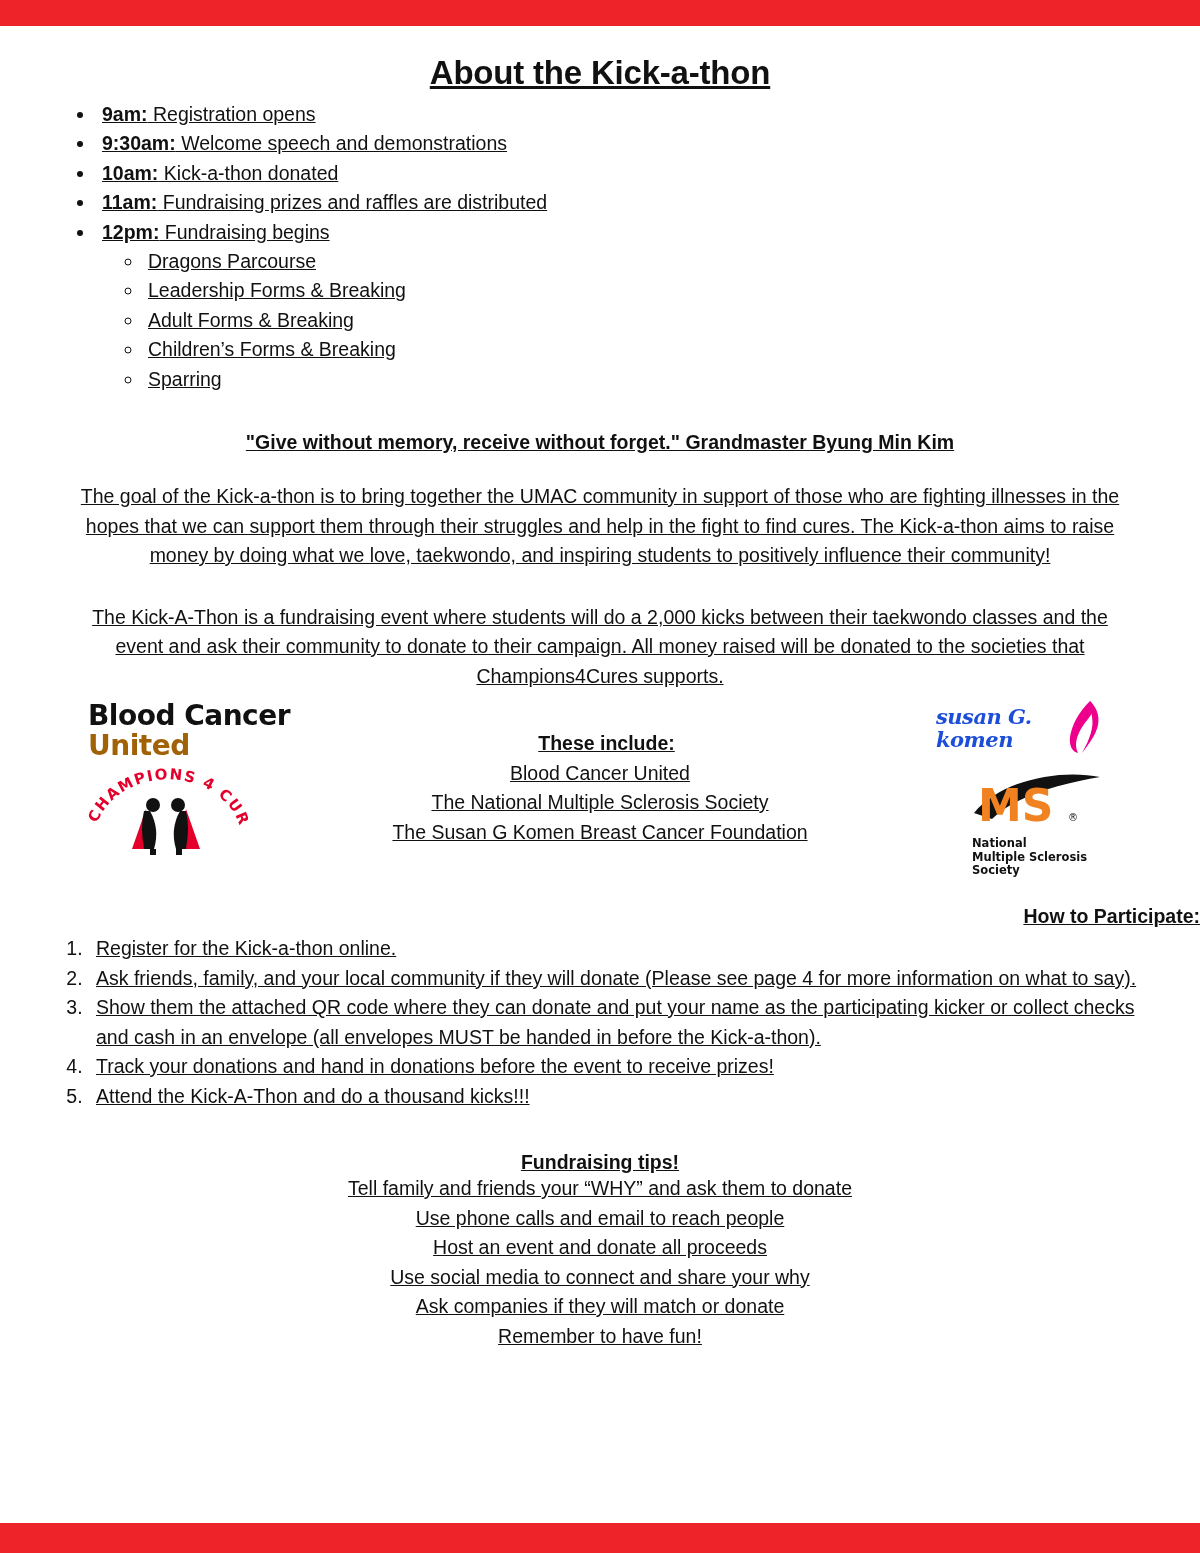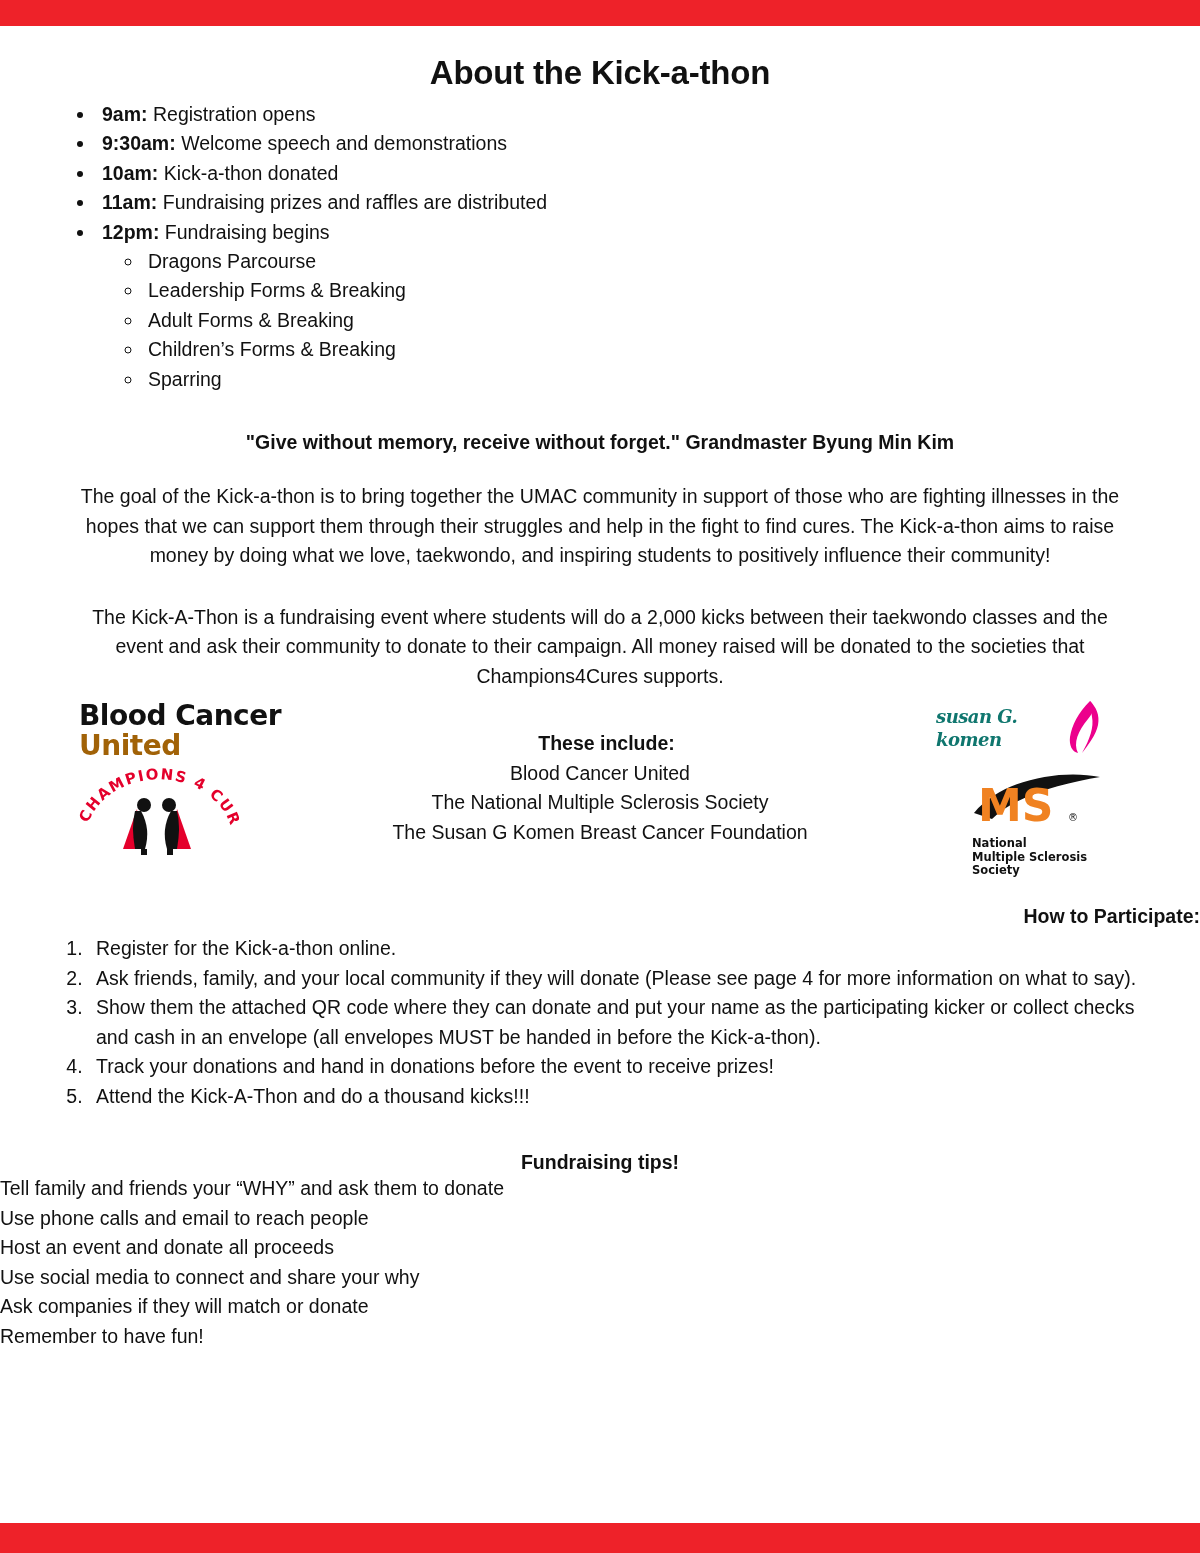--- a/index.html
+++ b/index.html
@@ -29,20 +29,21 @@
     left: 0;
     width: 1200px;
     height: 30px;
     background: #ee2229;
   }
   .page {
     position: absolute;
     top: 26px;
     left: 0;
     width: 1200px;
+    text-decoration: underline;
   }
   h1.title {
     text-align: center;
     font-size: 33px;
     font-weight: bold;
     margin: 28px 0 0 0;
     letter-spacing: -0.2px;
   }
   .center-line {
     text-align: center;
@@ -105,21 +106,21 @@
     line-height: 29.5px;
     padding-top: 28px;
   }
   .includes .hdr {
     font-weight: bold;
     padding-left: 13px;
   }
   
   .logo-left {
     position: absolute;
-    left: 79px;
+    left: 88px;
     top: 0px;
     width: 220px;
     height: 175px;
   }
   .bcu-text {
     font-family: "DejaVu Sans", sans-serif;
     font-weight: bold;
     font-size: 28px;
     line-height: 30px;
     color: #111;
@@ -146,22 +147,22 @@
     position: absolute;
     right: 104px;
     top: 4px;
     width: 160px;
     height: 58px;
   }
   .komen-text {
     font-family: "DejaVu Serif", serif;
     font-style: italic;
     font-weight: bold;
-    color: #0f766e;
-    font-size: 18px;
+    color: #1d4ed8;
+    font-size: 21px;
     line-height: 23px;
     letter-spacing: -0.5px;
   }
   .komen-ribbon {
     position: absolute;
     right: -8px;
     top: -6px;
     width: 44px;
     height: 56px;
   }
@@ -198,21 +199,21 @@
     padding-left: 8px;
     margin-bottom: 0px;
   }
   .tips-hdr {
     text-align: center;
     font-size: 19.5px;
     font-weight: bold;
     margin-top: 40px;
   }
   .tips {
-    text-align: left;
+    text-align: center;
     font-size: 19.5px;
     line-height: 29.5px;
   }
 </style>
 </head>
 <body>
 
 <div class="bar-top"></div>
 
 <div class="page">

